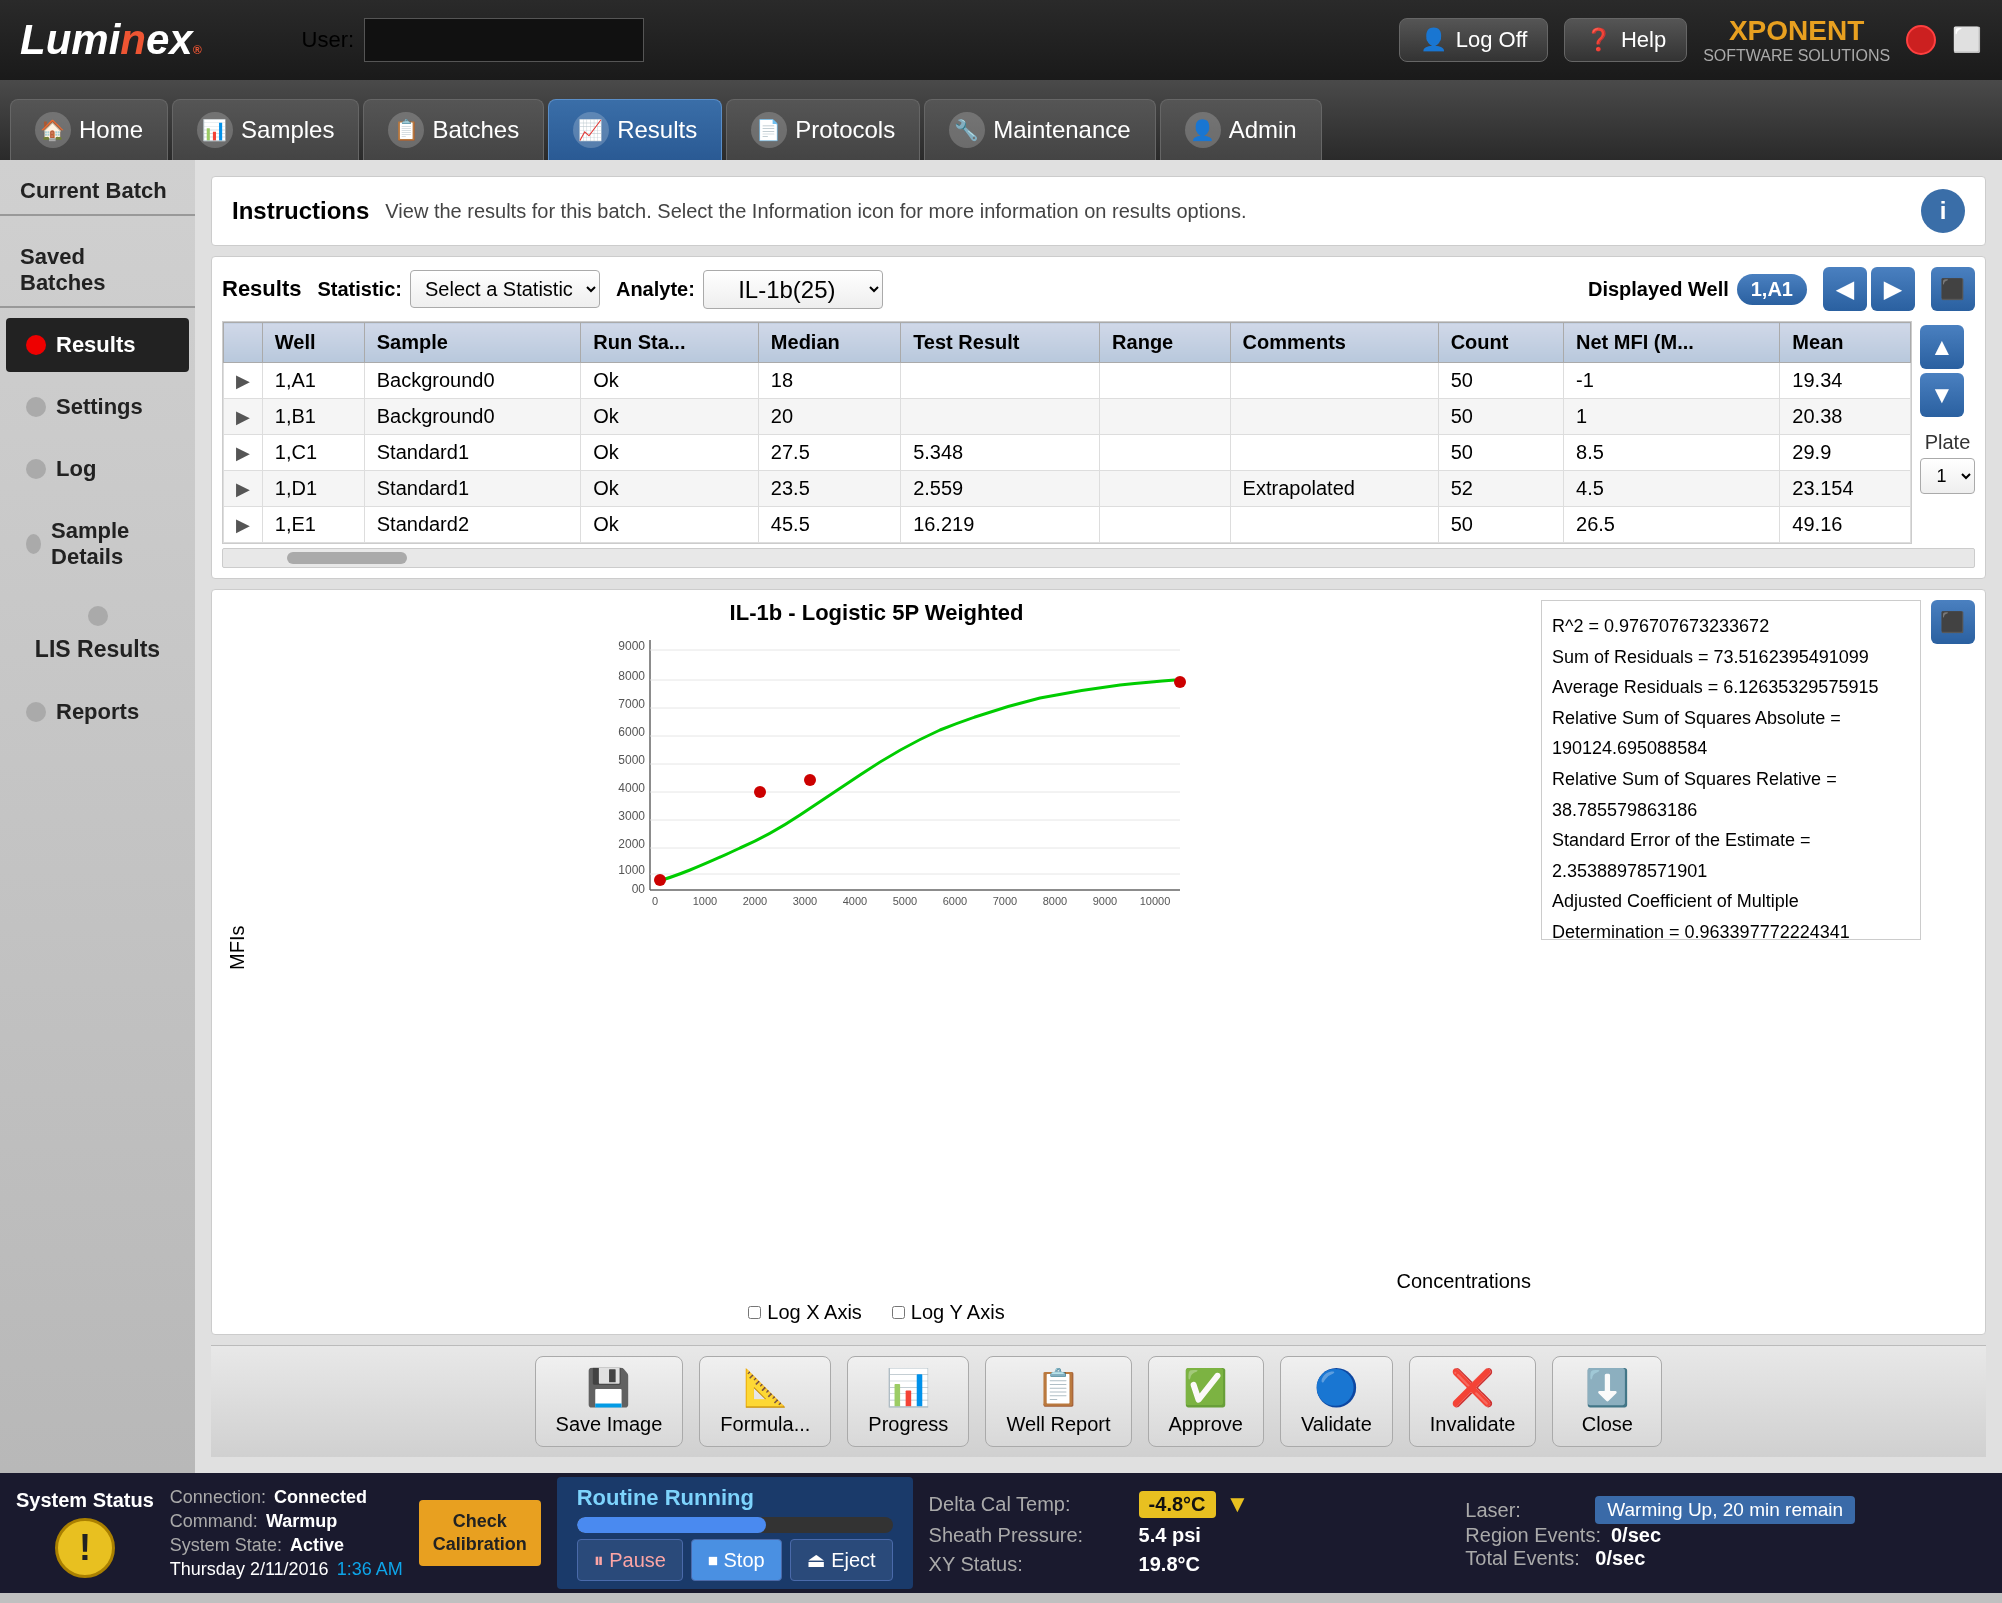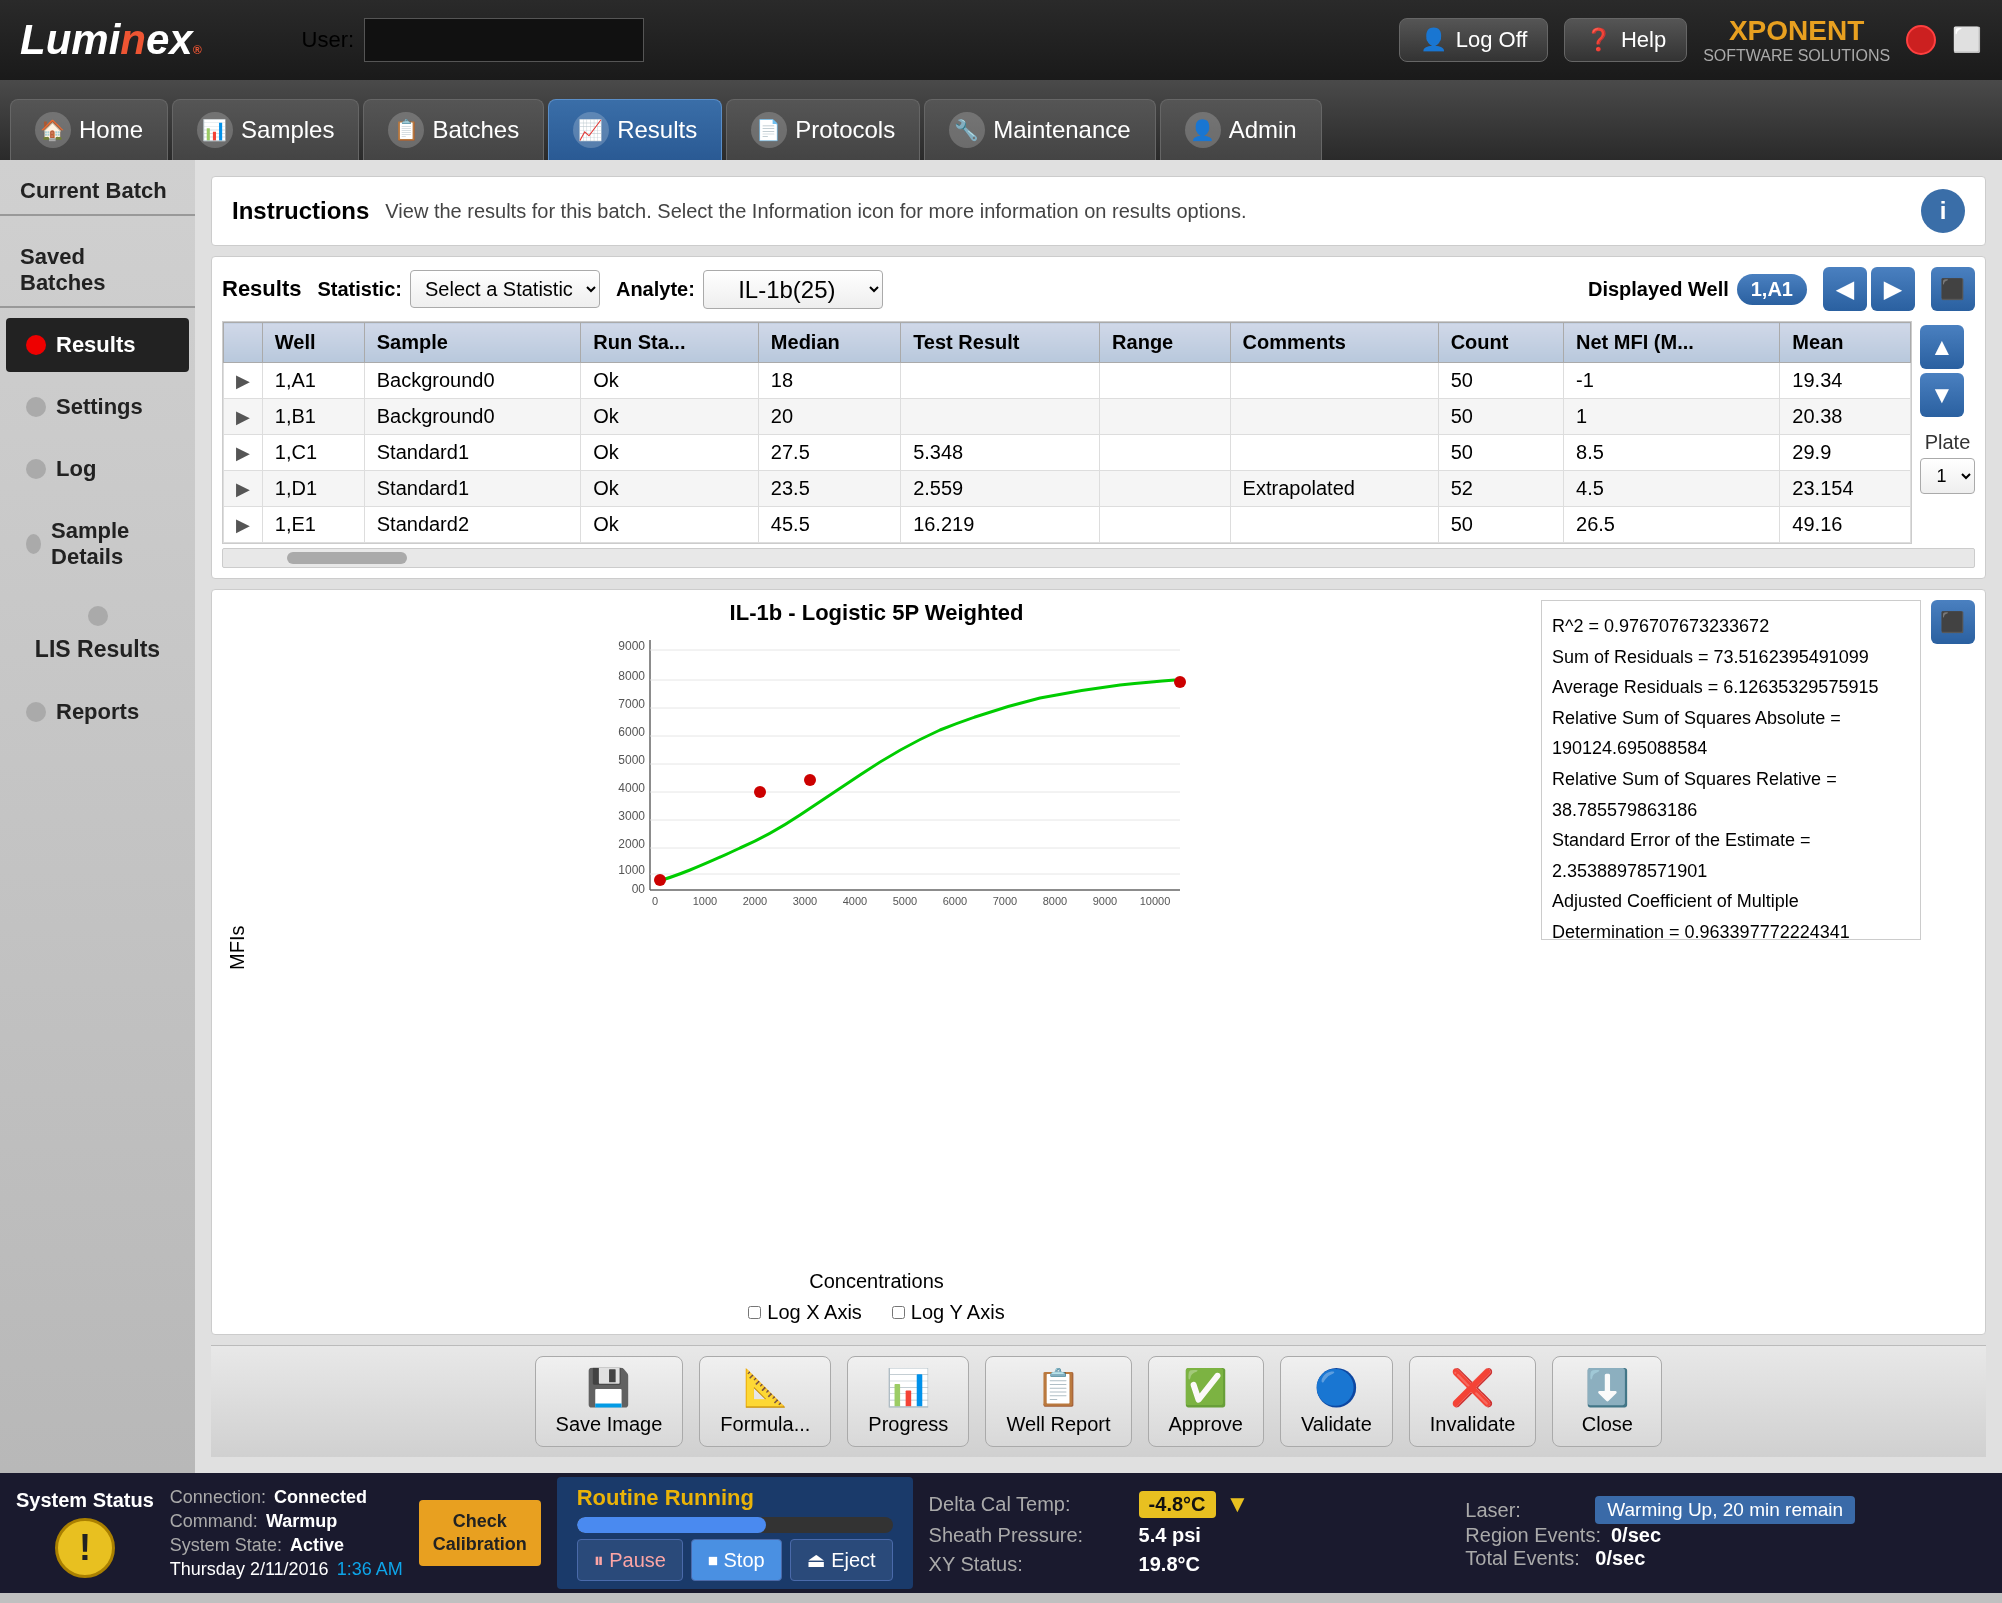--- a/index.html
+++ b/index.html
@@ -362,21 +362,21 @@
             <line x1="60" y1="244" x2="590" y2="244" stroke="#e0e0e0" stroke-width="0.8"></line>
 
             <path d="M65,252 Q80,248 100,240 Q120,232 150,218 Q180,205 210,185 Q240,165 270,145 Q310,118 350,100 Q400,80 450,68 Q490,60 530,55 Q560,52 585,50" stroke="#00cc00" stroke-width="3" fill="none"></path>
 
             <circle cx="70" cy="250" r="6" fill="#cc0000"></circle>
             <circle cx="170" cy="162" r="6" fill="#cc0000"></circle>
             <circle cx="220" cy="150" r="6" fill="#cc0000"></circle>
             <circle cx="590" cy="52" r="6" fill="#cc0000"></circle>
           </svg>
         </div>
-        <div style="text-align:center;font-size:20px;margin-top:4px;">Concentrations</div>
+        <div style="text-align:right;font-size:20px;margin-top:4px;">Concentrations</div>
         <div class="chart-controls" style="display:flex;gap:30px;justify-content:center;align-items:center;padding-top:8px;font-size:20px;">
           <label class="checkbox-group" style="display:flex;align-items:center;gap:6px;cursor:pointer;">
             <input type="checkbox" style="">
             <span>Log X Axis</span>
           </label>
           <label class="checkbox-group" style="display:flex;align-items:center;gap:6px;cursor:pointer;">
             <input type="checkbox" style="">
             <span>Log Y Axis</span>
           </label>
         </div>
@@ -454,21 +454,21 @@
       <span style="color:white;font-weight:bold;">Active</span>
     </div>
     <div style="display:flex;gap:8px;">
       <span style="color:white;">Thursday 2/11/2016</span>
       <span style="color:#0ea5e9;">1:36 AM</span>
     </div>
   </div>
   <button id="check-cal-btn" style="background:#e8a020;color:#222;border:none;border-radius:4px;padding:10px 14px;font-size:18px;font-weight:bold;cursor:pointer;text-align:center;line-height:1.3;white-space:pre-line;">Check
 Calibration</button>
   <div id="routine-section" style="background:#1a3a6a;border-radius:4px;padding:8px 20px;display:flex;flex-direction:column;gap:6px;min-width:220px;">
-    <span id="routine-label" style="color:#eab308;font-size:22px;font-weight:bold;">Routine Running</span>
+    <span id="routine-label" style="color:#7dd3fc;font-size:22px;font-weight:bold;">Routine Running</span>
     <div id="routine-progress" style="height:16px;background:#333;border-radius:8px;overflow:hidden;">
       <div id="routine-bar" style="height:100%;width:60%;background:#4a8af0;border-radius:8px;"></div>
     </div>
     <div style="display:flex;gap:8px;">
       <button class="playback-btn" style="background:#2a4a7a;color:#fca5a5;border:1px solid #4a6aaa;border-radius:4px;padding:8px 16px;font-size:20px;cursor:pointer;">⏸ <span>Pause</span></button>
       <button class="playback-btn stop" style="background:#4a90e2;color:white;border:1px solid #4a6aaa;border-radius:4px;padding:8px 16px;font-size:20px;cursor:pointer;">⏹ <span>Stop</span></button>
       <button class="playback-btn" style="background:#2a4a7a;color:white;border:1px solid #4a6aaa;border-radius:4px;padding:8px 16px;font-size:20px;cursor:pointer;">⏏ <span>Eject</span></button>
     </div>
   </div>
   <div id="sensor-section" style="display:flex;flex-direction:column;gap:6px;font-size:20px;">

